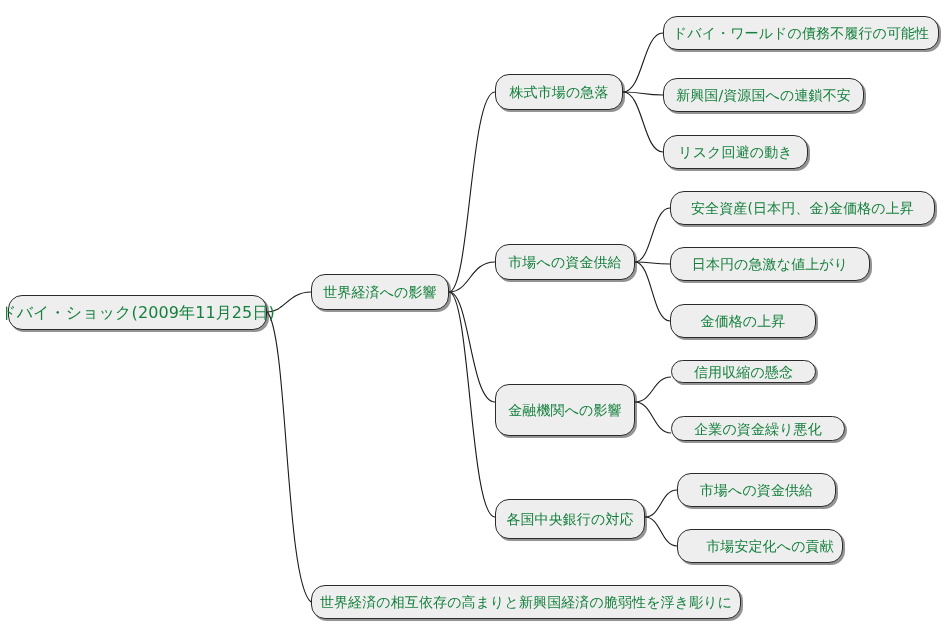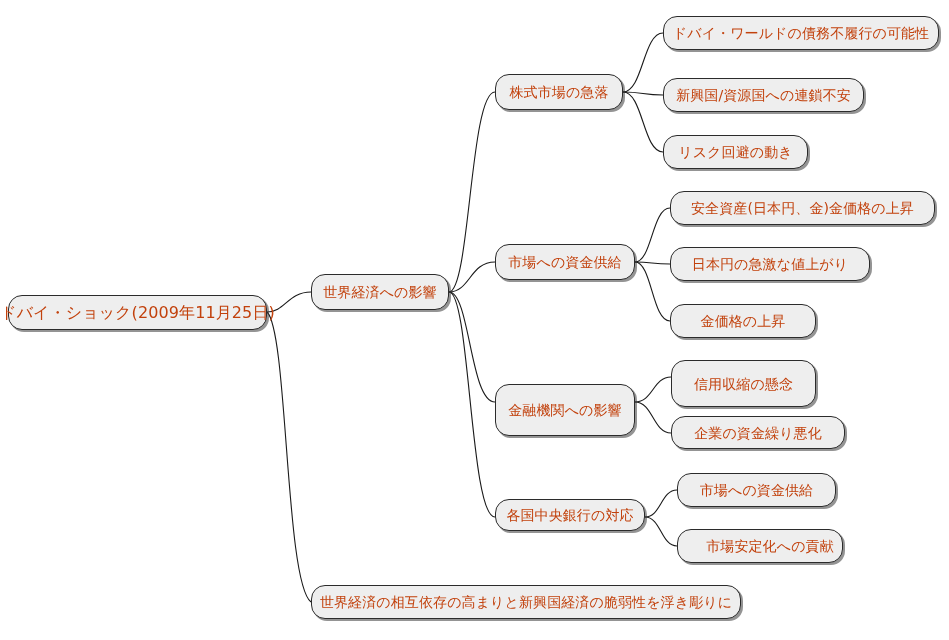--- a/index.html
+++ b/index.html
@@ -30,21 +30,21 @@
   }
   .node {
     position: absolute;
     box-sizing: border-box;
     display: flex;
     align-items: center;
     justify-content: center;
     background: #eeeeee;
     border: 1.3px solid #2b2b2b;
     border-radius: 14px;
-    color: #c2410c;
+    color: #15803d;
     font-size: 14px;
     line-height: 1;
     white-space: nowrap;
     box-shadow: 2px 2px 0 rgba(60,60,60,0.55);
     letter-spacing: 0.1px;
   }
   .node-label {
     display: block;
     transform: translateY(-0.5px);
   }
@@ -120,29 +120,29 @@
   </div>
 
   <div class="node" style="left:670px; top:304px; width:146px; height:34px;">
     <span class="node-label">金価格の上昇</span>
   </div>
 
   <div class="node" style="left:495px; top:384px; width:140px; height:52px;">
     <span class="node-label">金融機関への影響</span>
   </div>
 
-  <div class="node" style="left:671px; top:360px; width:145px; height:47px;">
+  <div class="node" style="left:671px; top:360px; width:145px; height:23px;">
     <span class="node-label">信用収縮の懸念</span>
   </div>
 
-  <div class="node" style="left:671px; top:416px; width:174px; height:33px;">
+  <div class="node" style="left:671px; top:416px; width:174px; height:25px;">
     <span class="node-label">企業の資金繰り悪化</span>
   </div>
 
-  <div class="node" style="left:495px; top:499px; width:150px; height:32px;">
+  <div class="node" style="left:495px; top:499px; width:150px; height:40px;">
     <span class="node-label">各国中央銀行の対応</span>
   </div>
 
   <div class="node" style="left:677px; top:473px; width:159px; height:34px;">
     <span class="node-label">市場への資金供給</span>
   </div>
 
   <div class="node" style="left:677px; top:529px; width:166px; height:34px;padding-left:20px;">
     <span class="node-label">市場安定化への貢献</span>
   </div>

